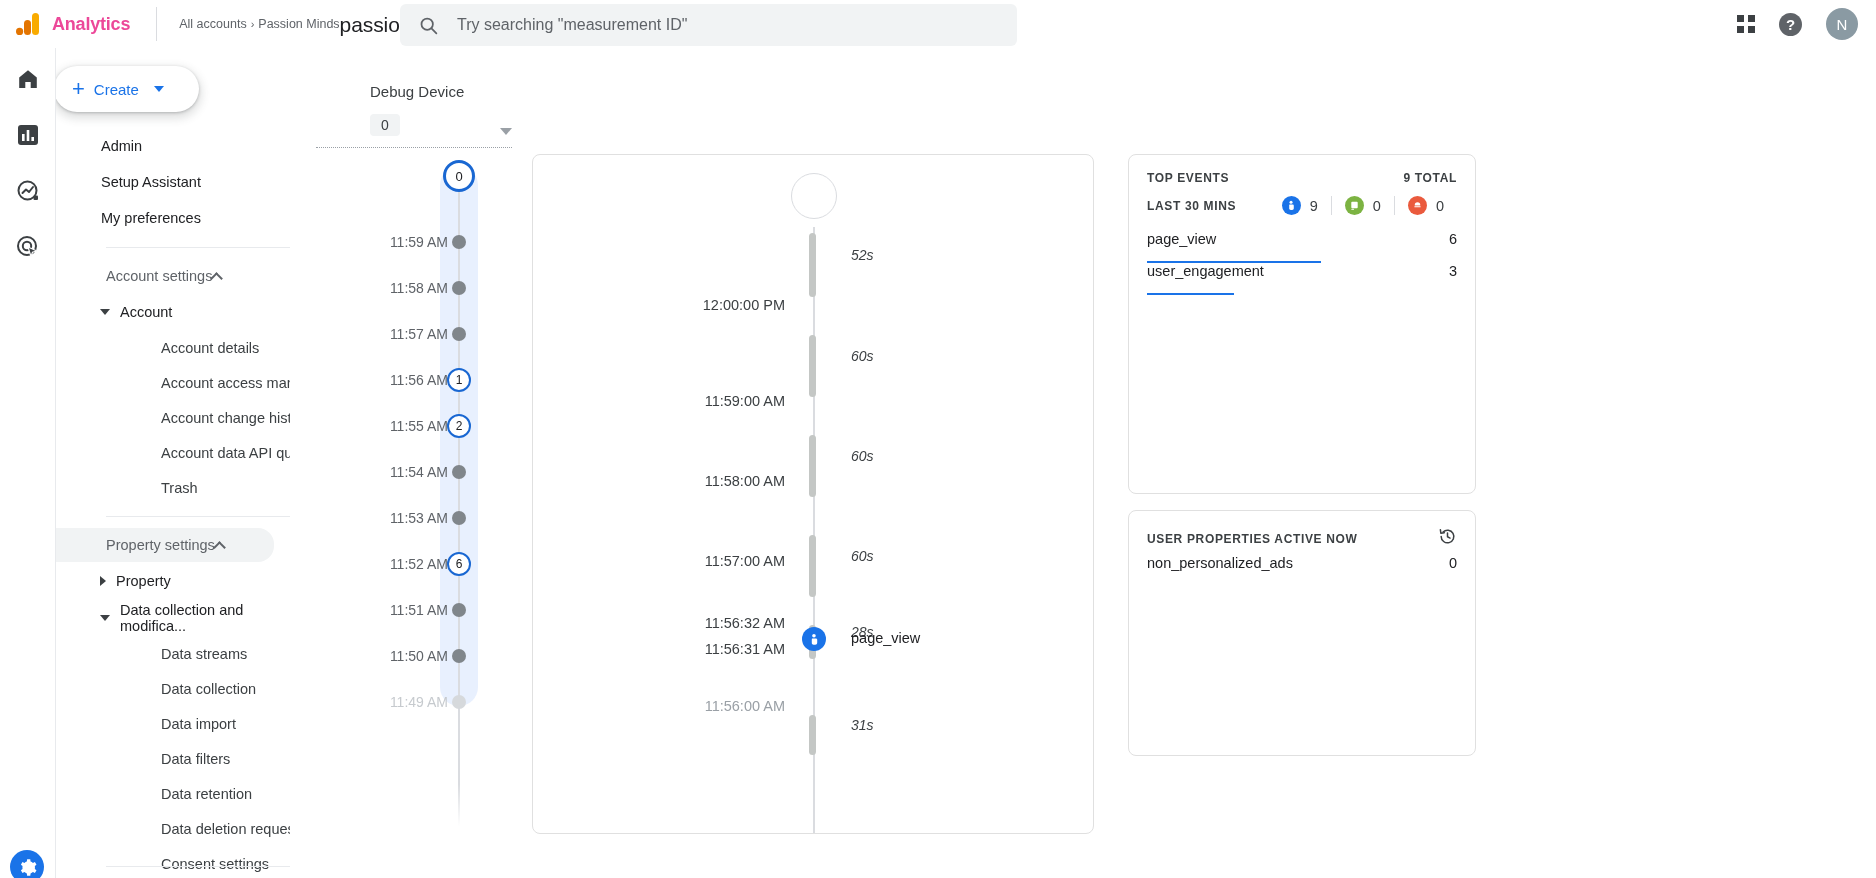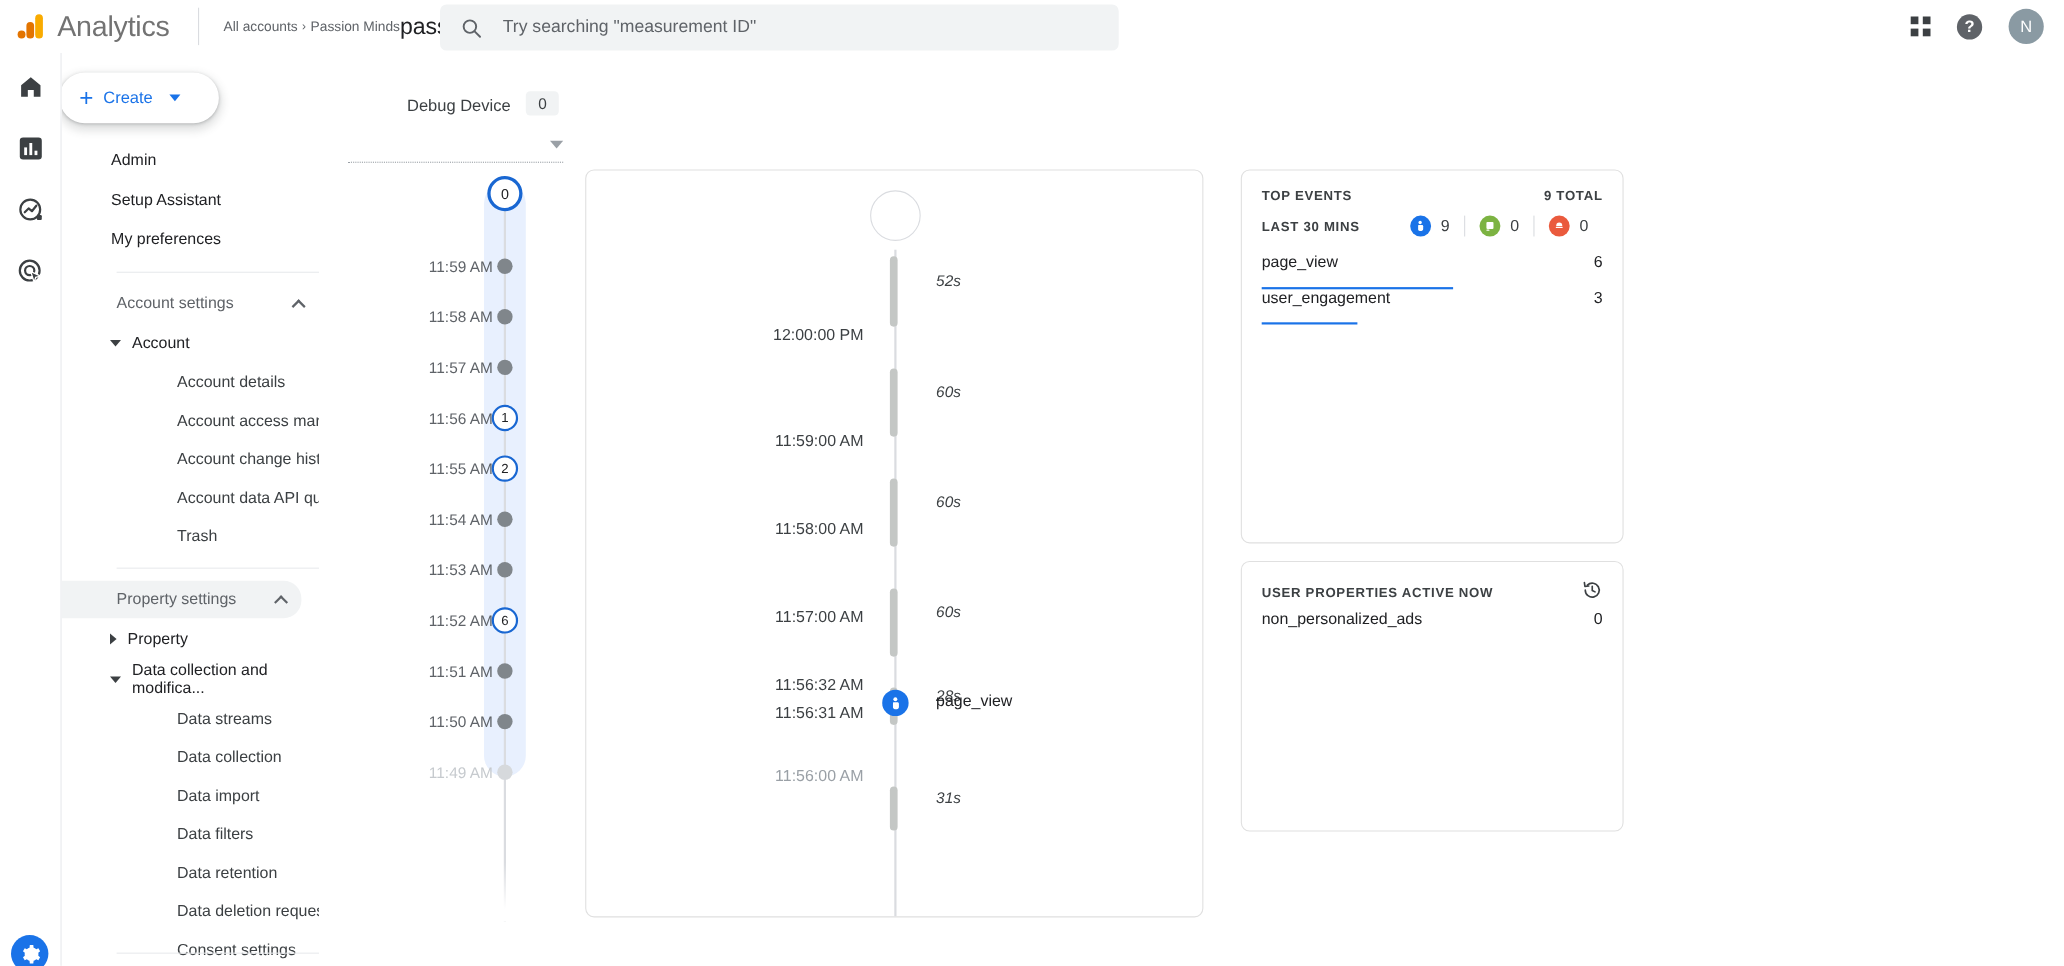--- a/index.html
+++ b/index.html
@@ -15,21 +15,21 @@
   .topbar {
     position: absolute; top: 0; left: 0;
     width: 1876px; height: 48px;
     background: #ffffff;
     display: flex; align-items: center;
     z-index: 40;
   }
   .ga-logo { width: 56px; display: flex; align-items: center; justify-content: center; }
   .ga-logo svg { display: block; }
   .brand-analytics {
-    font-size: 26px; color: #737373; font-weight: 400;
+    font-size: 18px; color: #ec4899; font-weight: 700;
     letter-spacing: -0.2px; margin-left: -4px;
   }
   .topbar-divider {
     width: 1px; height: 34px; background: #dadce0; margin: 0 22px 0 26px;
   }
   .acct-block { display: flex; flex-direction: row; justify-content: center; }
   .acct-breadcrumb {
     font-size: 12.5px; color: #5f6368; line-height: 15px;
     display: flex; align-items: center; gap: 4px;
   }
@@ -123,21 +123,21 @@
     border-top: 6px solid #1a73e8; margin-left: 6px;
   }
 
   .nav { position: absolute; top: 80px; left: 0; width: 234px; }
   .nav-top-item {
     height: 36px; display: flex; align-items: center;
     padding-left: 45px; font-size: 14.5px; color: #202124; cursor: pointer;
   }
   .nav-sep { height: 1px; background: #e8eaed; margin: 11px 0 11px 50px; }
   .nav-section {
-    height: 34px; display: flex; align-items: center; justify-content: space-between;
+    height: 34px; display: flex; align-items: center; justify-content: flex-start;
     padding: 0 14px 0 50px; cursor: pointer;
   }
   .nav-section.shaded { background: #f1f3f4; border-radius: 0 16px 16px 0; margin-right: 16px; }
   .nav-section-label { font-size: 14.5px; color: #5f6368; }
   .chev-up {
     width: 9px; height: 9px; border-left: 2px solid #5f6368; border-top: 2px solid #5f6368;
     transform: rotate(45deg); margin-top: 4px;
   }
   .nav-group {
     height: 37px; display: flex; align-items: center; gap: 10px;
@@ -149,21 +149,21 @@
   .nav-leaf {
     height: 35px; display: flex; align-items: center;
     padding-left: 105px; font-size: 14.5px; color: #3c4043; cursor: pointer;
     white-space: nowrap;
   }
   .sidebar-bottom-sep { position: absolute; left: 50px; top: 818px; width: 184px; height: 1px; background: #e8eaed; }
 
   
   .content { position: absolute; left: 290px; top: 48px; width: 1586px; height: 830px; background: #fff; }
 
-  .debug-row { position: absolute; left: 80px; top: 35px; display: flex; align-items: flex-end; gap: 14px; }
+  .debug-row { position: absolute; left: 80px; top: 35px; display: flex; align-items: flex-start; gap: 14px; flex-direction: column; }
   .debug-label { font-size: 15px; color: #3c4043; }
   .debug-count {
     min-width: 30px; height: 22px; background: #f1f3f4; border-radius: 4px;
     display: flex; align-items: center; justify-content: center;
     font-size: 14px; color: #3c4043; padding: 0 9px;
   }
   .debug-select {
     position: absolute; left: 26px; top: 78px; width: 196px;
     border-bottom: 1.5px dotted #9aa0a6; height: 22px;
   }

